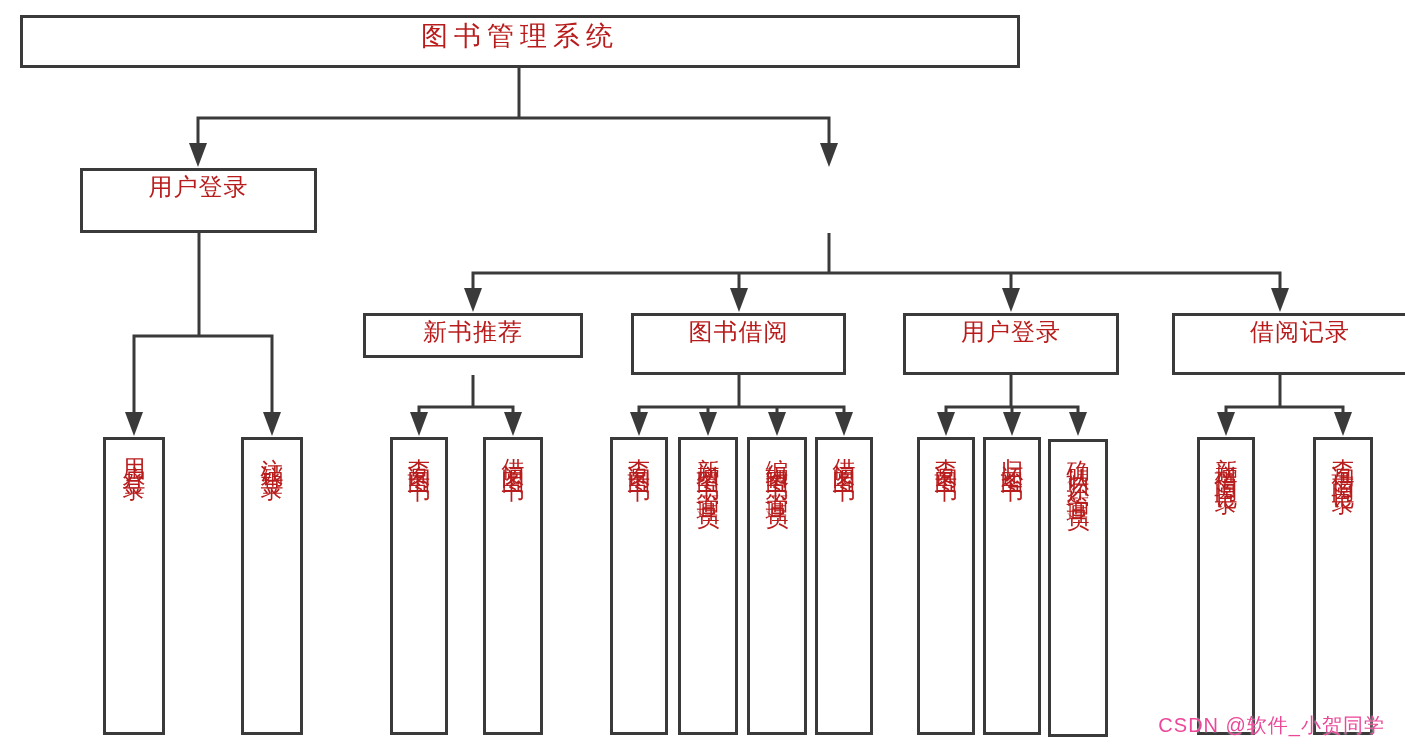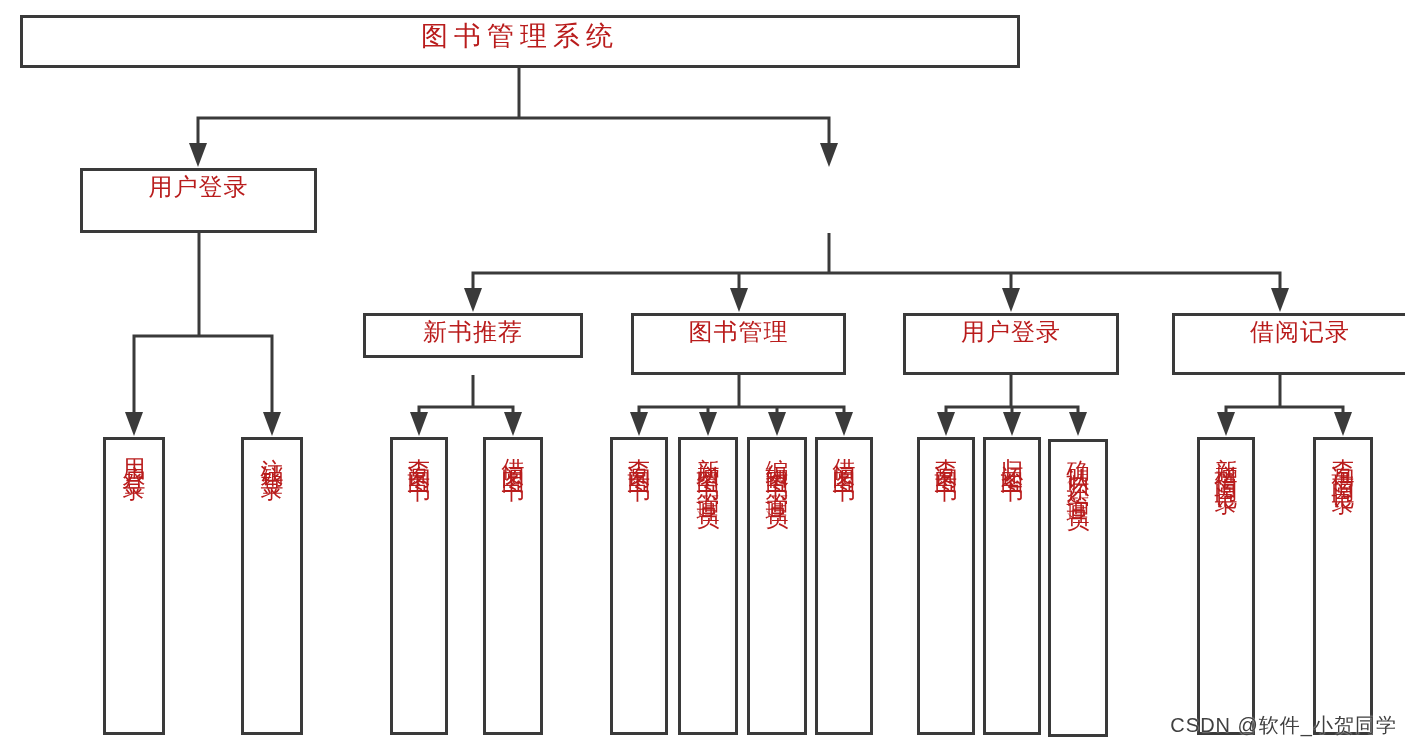--- a/index.html
+++ b/index.html
@@ -44,25 +44,25 @@
   .node.v .lbl {
     writing-mode: vertical-rl;
     text-orientation: mixed;
     font-size: 23px;
     letter-spacing: 7px;
     line-height: 1;
     white-space: nowrap;
   }
   .watermark {
     position: absolute;
-    right: 8px;
+    right: 20px;
     top: 712px;
     font-size: 20px;
     letter-spacing: 1px;
-    color: #404040;
+    color: #ec4899;
     text-shadow: 0 0 2px #ffffff;
     white-space: nowrap;
   }
 </style>
 </head>
 <body>
 
 <div class="canvas">
 
   <svg class="connectors" viewBox="0 0 1405 747" aria-hidden="true">
@@ -120,21 +120,21 @@
   </div>
 
   <div class="node h" style="left:80px;top:168px;width:237px;height:65px">
     <span class="lbl">用户登录</span>
   </div>
 
   <div class="node h" style="left:363px;top:313px;width:220px;height:45px">
     <span class="lbl">新书推荐</span>
   </div>
   <div class="node h" style="left:631px;top:313px;width:215px;height:62px">
-    <span class="lbl">图书管理</span>
+    <span class="lbl">图书借阅</span>
   </div>
   <div class="node h" style="left:903px;top:313px;width:216px;height:62px">
     <span class="lbl">用户登录</span>
   </div>
   <div class="node h" style="left:1172px;top:313px;width:256px;height:62px">
     <span class="lbl">借阅记录</span>
   </div>
 
   <div class="node v" style="left:103px;top:437px;width:62px;height:298px">
     <span class="lbl">用户登录</span>

